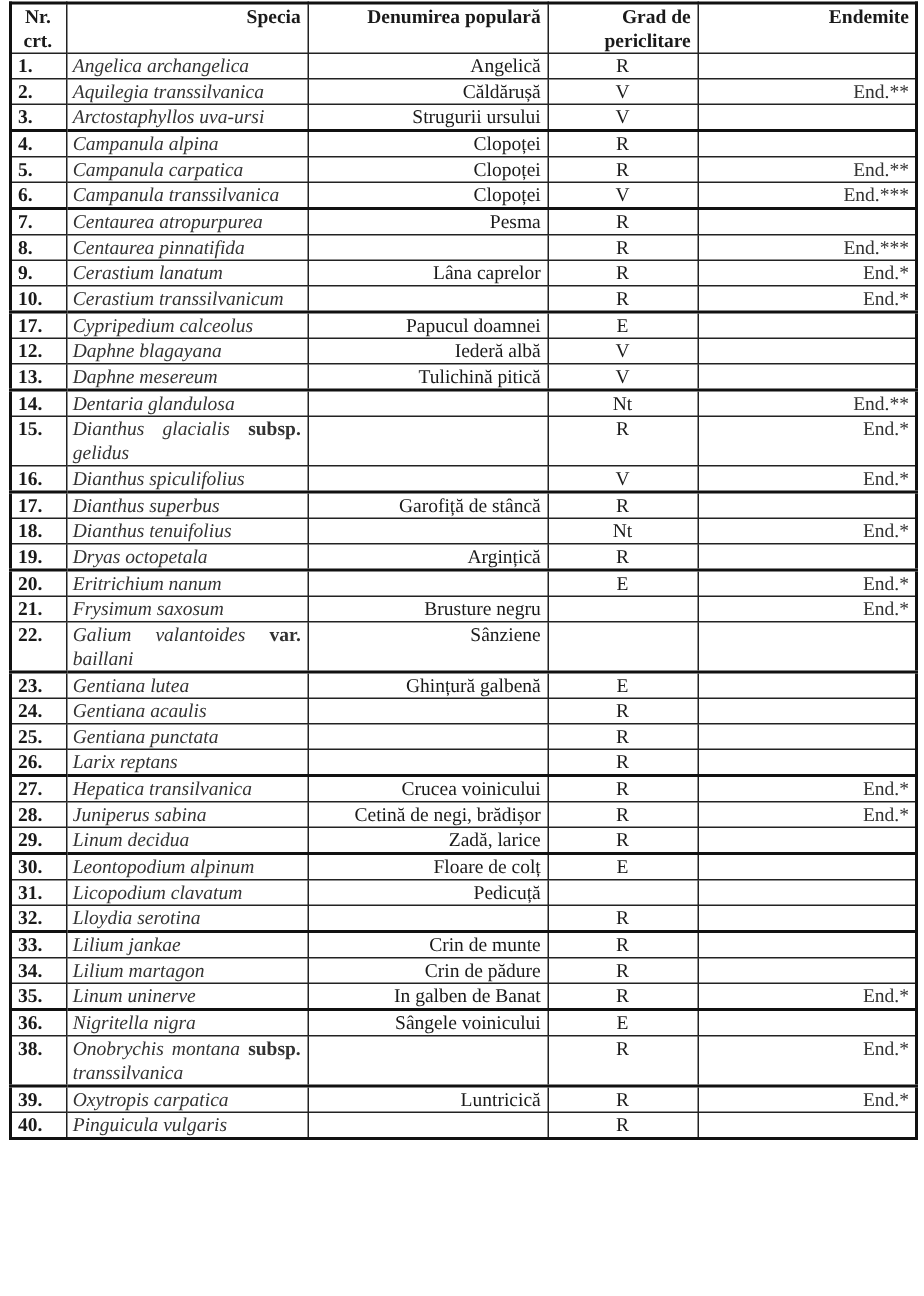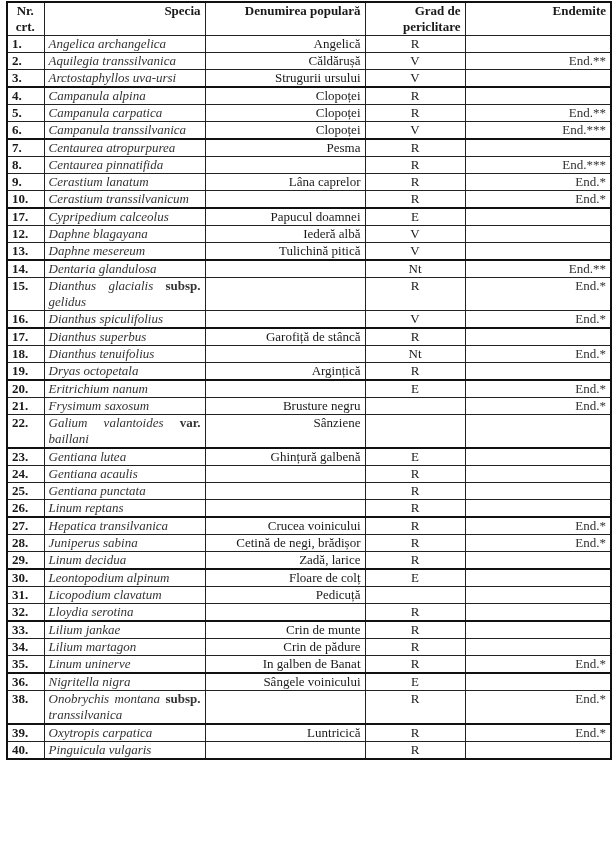--- a/index.html
+++ b/index.html
@@ -245,21 +245,21 @@
       </tr>
       <tr>
         <td class="nr">25.</td>
         <td class="sp">Gentiana punctata</td>
         <td class="pop"></td>
         <td class="grad">R</td>
         <td class="end"></td>
       </tr>
       <tr>
         <td class="nr">26.</td>
-        <td class="sp">Linum reptans</td>
+        <td class="sp">Larix reptans</td>
         <td class="pop"></td>
         <td class="grad">R</td>
         <td class="end"></td>
       </tr>
       <tr class="grp-top">
         <td class="nr">27.</td>
         <td class="sp">Hepatica transilvanica</td>
         <td class="pop">Crucea voinicului</td>
         <td class="grad">R</td>
         <td class="end">End.*</td>

